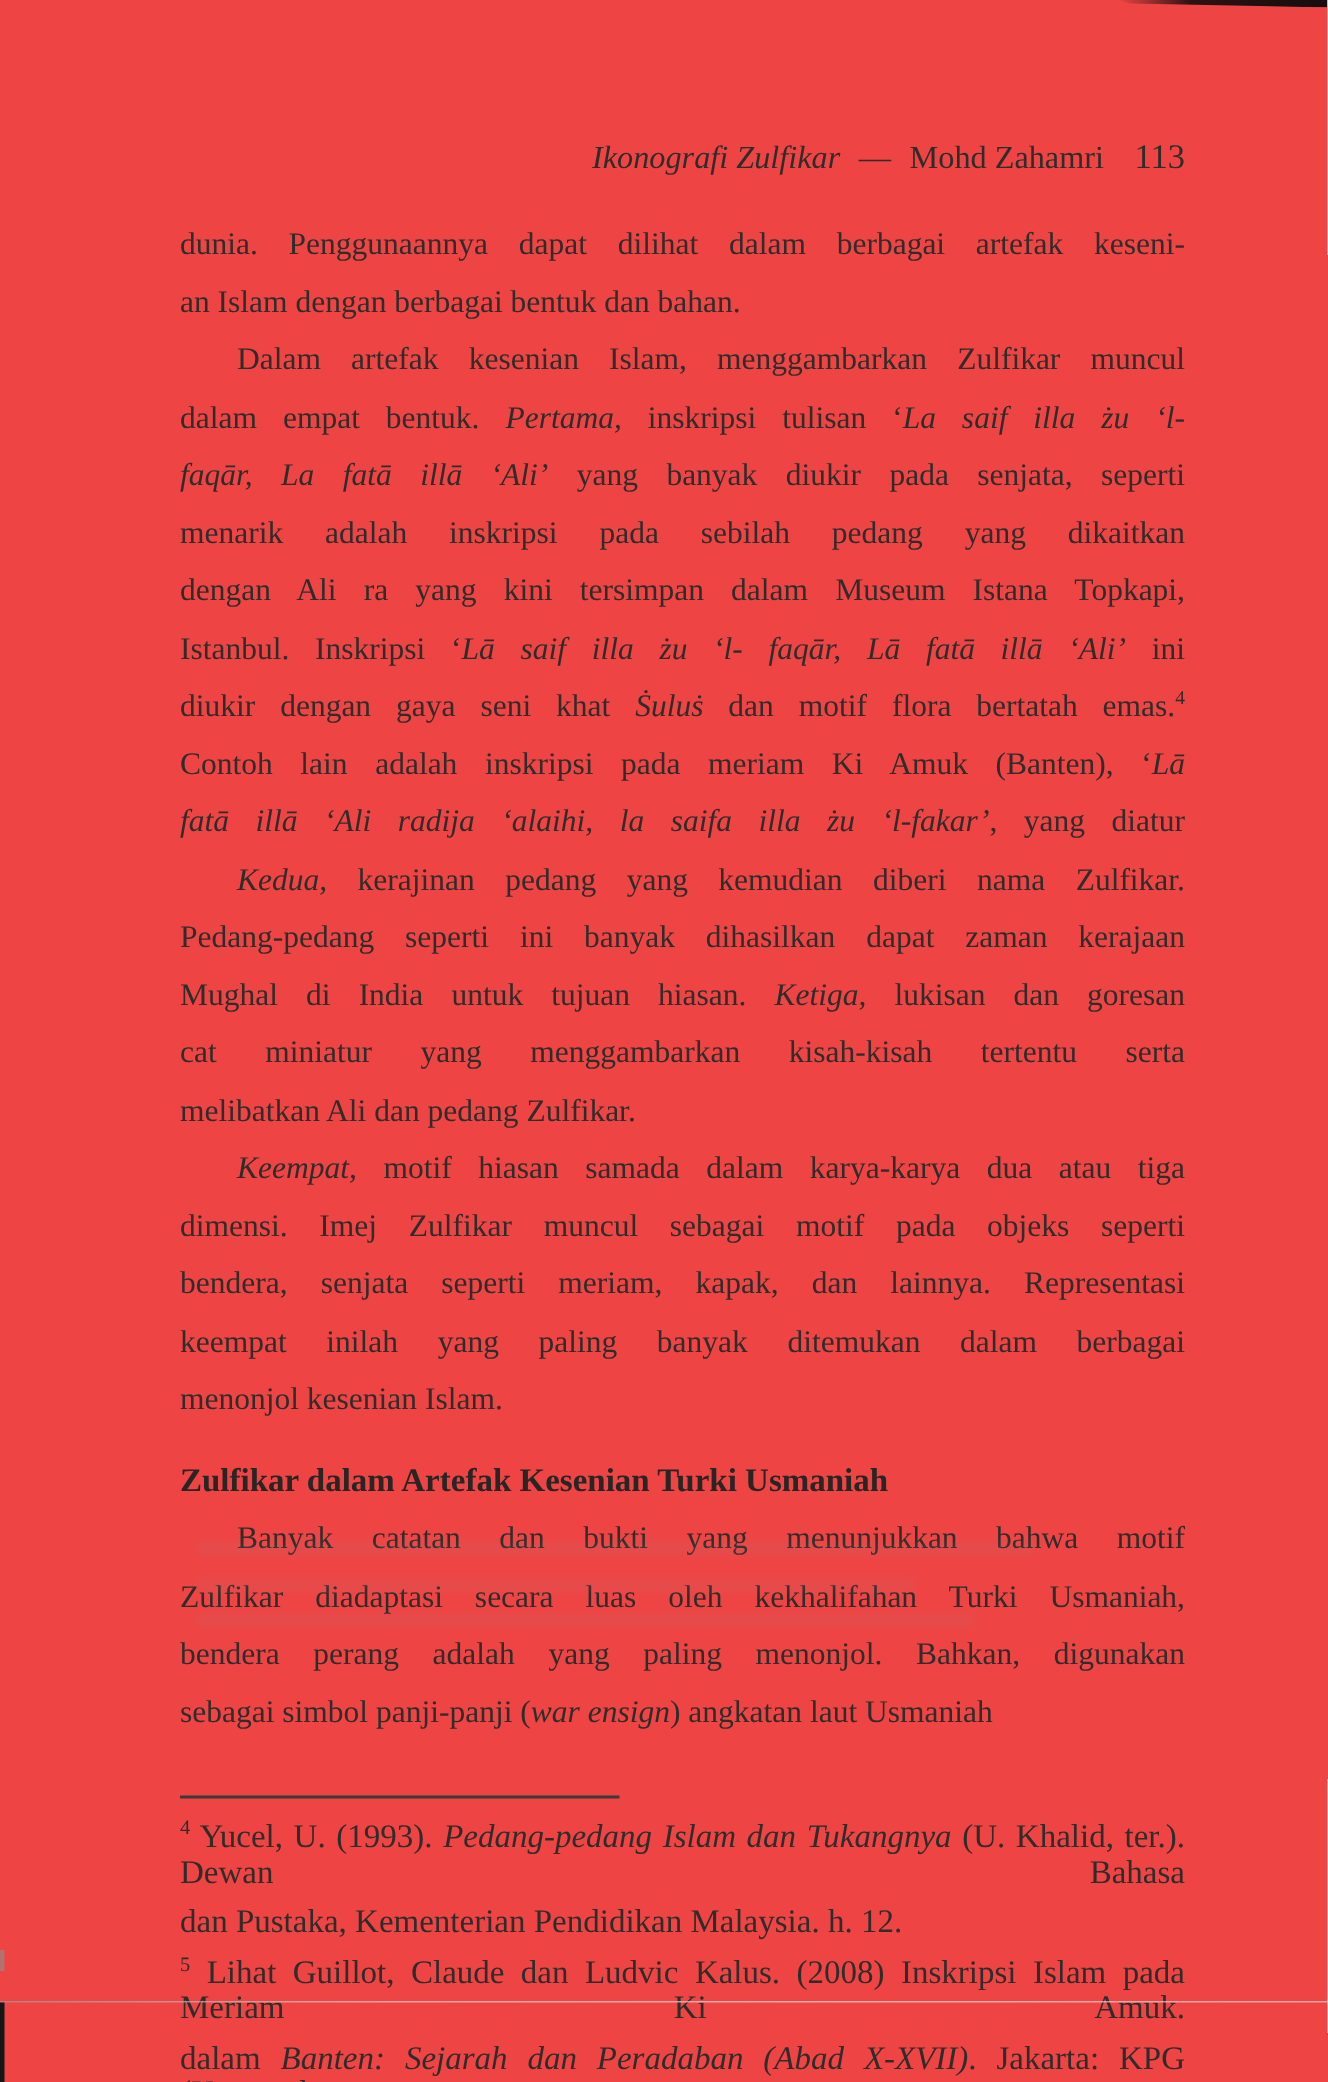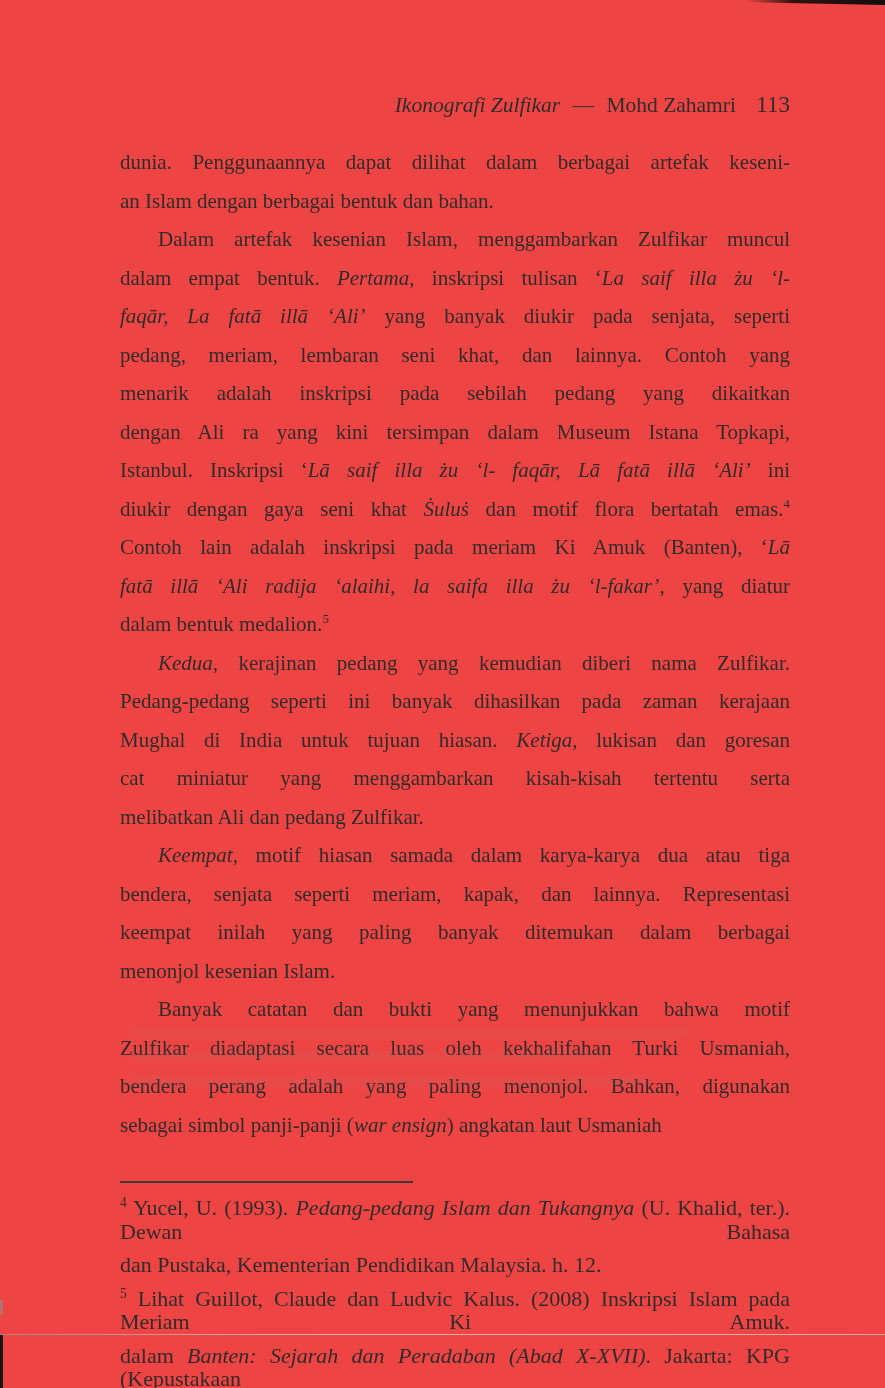--- a/index.html
+++ b/index.html
@@ -90,42 +90,42 @@
 
     <div id="body-blocks">
         <div class="para">
           <div class="line"><span>dunia. Penggunaannya dapat dilihat dalam berbagai artefak keseni-</span></div>
           <div class="line end"><span>an Islam dengan berbagai bentuk dan bahan.</span></div>
         </div>
         <div class="para">
           <div class="line indent"><span>Dalam artefak kesenian Islam, menggambarkan Zulfikar muncul</span></div>
           <div class="line"><span>dalam empat bentuk. </span><span class="it">Pertama,</span><span> inskripsi tulisan ‘</span><span class="it">La saif illa żu ‘l-</span></div>
           <div class="line"><span class="it">faqār, La fatā illā ‘Ali’</span><span> yang banyak diukir pada senjata, seperti</span></div>
-          <div class="line"><span>pedang, meriam, lembaran seni khat, dan lainnya. Contoh yang</span></div>
           <div class="line"><span>menarik adalah inskripsi pada sebilah pedang yang dikaitkan</span></div>
           <div class="line"><span>dengan Ali ra yang kini tersimpan dalam Museum Istana Topkapi,</span></div>
           <div class="line"><span>Istanbul. Inskripsi ‘</span><span class="it">Lā saif illa żu ‘l- faqār, Lā fatā illā ‘Ali’</span><span> ini</span></div>
           <div class="line"><span>diukir dengan gaya seni khat </span><span class="it">Ṡuluṡ</span><span> dan motif flora bertatah emas.</span><sup>4</sup></div>
           <div class="line"><span>Contoh lain adalah inskripsi pada meriam Ki Amuk (Banten), ‘</span><span class="it">Lā</span></div>
           <div class="line"><span class="it">fatā illā ‘Ali radija ‘alaihi, la saifa illa żu ‘l-fakar’</span><span>, yang diatur</span></div>
-          <div class="line end"><span>dalam bentuk medalion.</span><sup>5</sup></div>
         </div>
         <div class="para">
           <div class="line indent"><span class="it">Kedua,</span><span> kerajinan pedang yang kemudian diberi nama Zulfikar.</span></div>
-          <div class="line"><span>Pedang-pedang seperti ini banyak dihasilkan pada zaman kerajaan</span></div>
+          <div class="line"><span>Pedang-pedang seperti ini banyak dihasilkan dapat zaman kerajaan</span></div>
           <div class="line"><span>Mughal di India untuk tujuan hiasan. </span><span class="it">Ketiga,</span><span> lukisan dan goresan</span></div>
           <div class="line"><span>cat miniatur yang menggambarkan kisah-kisah tertentu serta</span></div>
           <div class="line end"><span>melibatkan Ali dan pedang Zulfikar.</span></div>
         </div>
         <div class="para">
           <div class="line indent"><span class="it">Keempat,</span><span> motif hiasan samada dalam karya-karya dua atau tiga</span></div>
+          <div class="line"><span>dimensi. Imej Zulfikar muncul sebagai motif pada objeks seperti</span></div>
           <div class="line"><span>bendera, senjata seperti meriam, kapak, dan lainnya. Representasi</span></div>
           <div class="line"><span>keempat inilah yang paling banyak ditemukan dalam berbagai</span></div>
           <div class="line end"><span>menonjol kesenian Islam.</span></div>
         </div>
+        <div class="heading">Zulfikar dalam Artefak Kesenian Turki Usmaniah</div>
         <div class="para">
           <div class="line indent"><span>Banyak catatan dan bukti yang menunjukkan bahwa motif</span></div>
           <div class="line"><span>Zulfikar diadaptasi secara luas oleh kekhalifahan Turki Usmaniah,</span></div>
           <div class="line"><span>bendera perang adalah yang paling menonjol. Bahkan, digunakan</span></div>
           <div class="line end"><span>sebagai simbol panji-panji (</span><span class="it">war ensign</span><span>) angkatan laut Usmaniah</span></div>
         </div>
       </div>
 
     <div class="footnotes">
       <div class="fnrule"></div>

